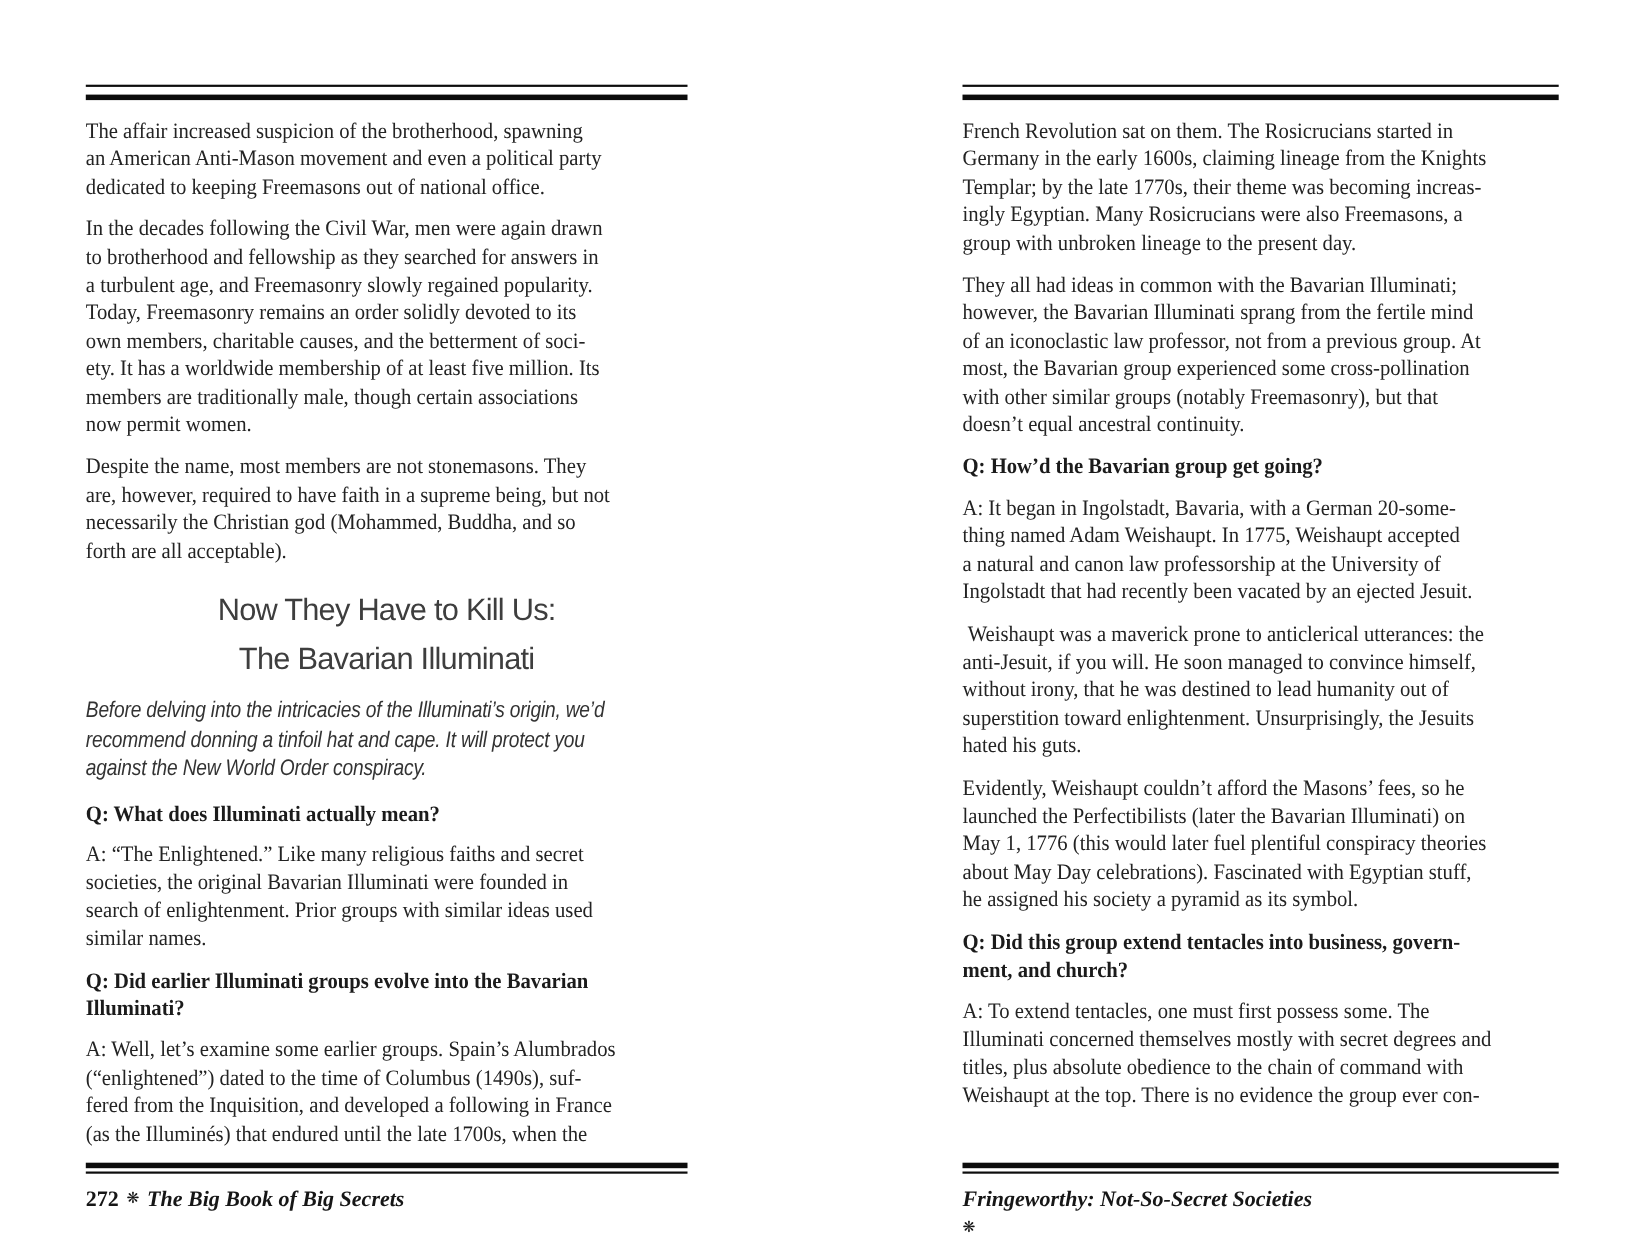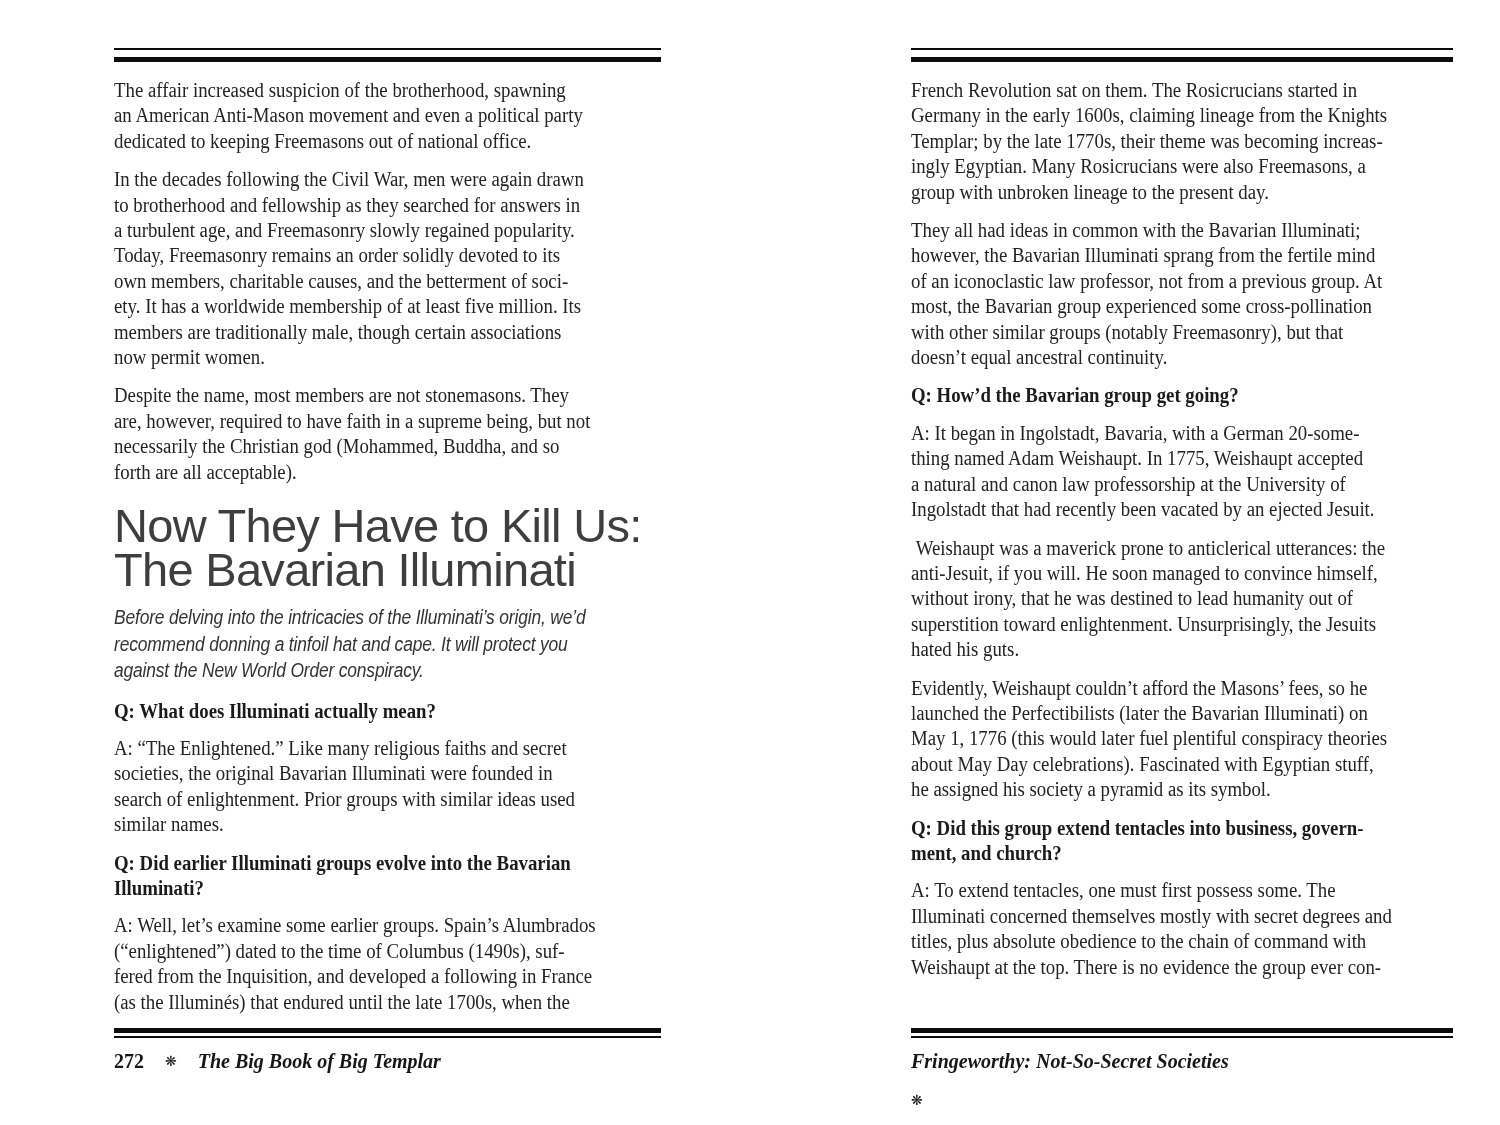--- a/index.html
+++ b/index.html
@@ -3,21 +3,21 @@
 <meta charset="utf-8">
 <style>
   html, body { margin: 0; padding: 0; }
   body {
     width: 1500px; height: 1125px;
     background: #ffffff;
     position: relative;
     font-family: "Liberation Serif", serif;
     overflow: hidden;
   }
-  .page { position: absolute; top: 48px; margin-left: 36px; }
+  .page { position: absolute; top: 77px; }
   #page-left  { left: 78px;  width: 547px; }
   #page-right { left: 875px; width: 542px; }
 
   .rule { background: #0c0c0c; }
   .rule.thin  { height: 2px; }
   .rule.thick { height: 5px; }
   .top-rules { margin-bottom: 16px; }
   .top-rules .thin { margin-bottom: 7px; }
   .bottom-rules { position: absolute; top: 980px; left: 0; right: 0; }
   .bottom-rules .thick { margin-bottom: 3px; }
@@ -28,43 +28,44 @@
     white-space: pre;
     margin: 0 0 13px 0;
     transform: scaleX(.94); transform-origin: 0 0;
     width: 106.4%;
   }
   .question { font-weight: 700; color: #1b1b1b; margin-bottom: 12px; }
 
   .section-heading {
     font-family: "Liberation Sans", sans-serif;
     font-weight: 300;
-    font-size: 47px; line-height: 44px;
+    font-size: 28px; line-height: 44px;
     letter-spacing: -0.7px;
     color: #3e3e3e;
     white-space: pre;
     margin: 0 0 12px 0;
     padding-top: 6px;
+    text-align: center;
   }
   .lede {
     font-family: "Liberation Sans", sans-serif;
     font-style: italic;
     font-size: 20.5px; line-height: 26.5px;
     letter-spacing: -0.2px;
     color: #333333;
     white-space: pre;
     margin: 0 0 15px 0;
     transform: scaleX(.85); transform-origin: 0 0;
     width: 118%;
   }
 
   .footer {
     position: absolute; top: 1002px; left: 0; right: 0;
     font-size: 20px; color: #161616;
-    display: flex; align-items: baseline; gap: 21px;
+    display: flex; align-items: baseline; gap: 7px;
   }
   .footer.right-align { justify-content: flex-end; flex-direction: column; }
   .page-num { font-weight: 700; }
   .footer-title { font-style: italic; font-weight: 700; }
   .ornament { font-size: 14px; position: relative; top: -2px; font-weight: 400; }
 </style>
 </head>
 <body>
 
 <div class="page" id="page-left">
@@ -109,21 +110,21 @@
 (as the Illuminés) that endured until the late 1700s, when the</p>
 
   <div class="bottom-rules">
     <div class="rule thick"></div>
     <div class="rule thin"></div>
   </div>
 
   <div class="footer">
     <span class="page-num">272</span>
     <span class="ornament">❋</span>
-    <span class="footer-title">The Big Book of Big Templar</span>
+    <span class="footer-title">The Big Book of Big Secrets</span>
   </div>
 </div>
 
 <div class="page" id="page-right">
   <div class="top-rules">
     <div class="rule thin"></div>
     <div class="rule thick"></div>
   </div>
 
   <p class="body-para">French Revolution sat on them. The Rosicrucians started in

